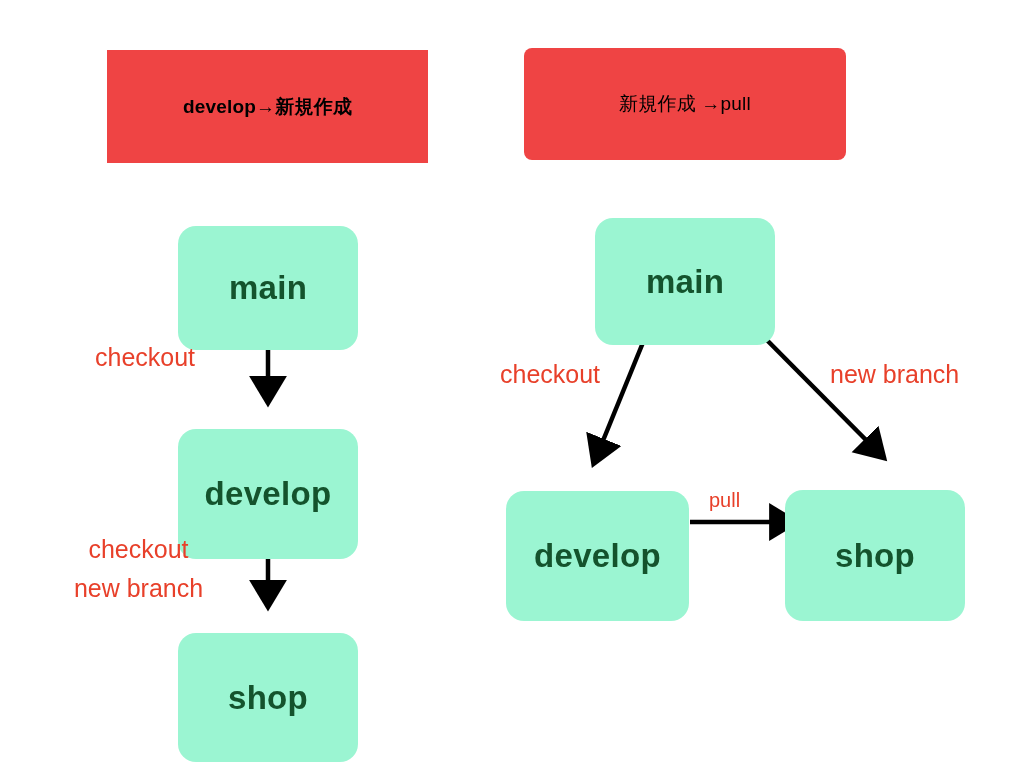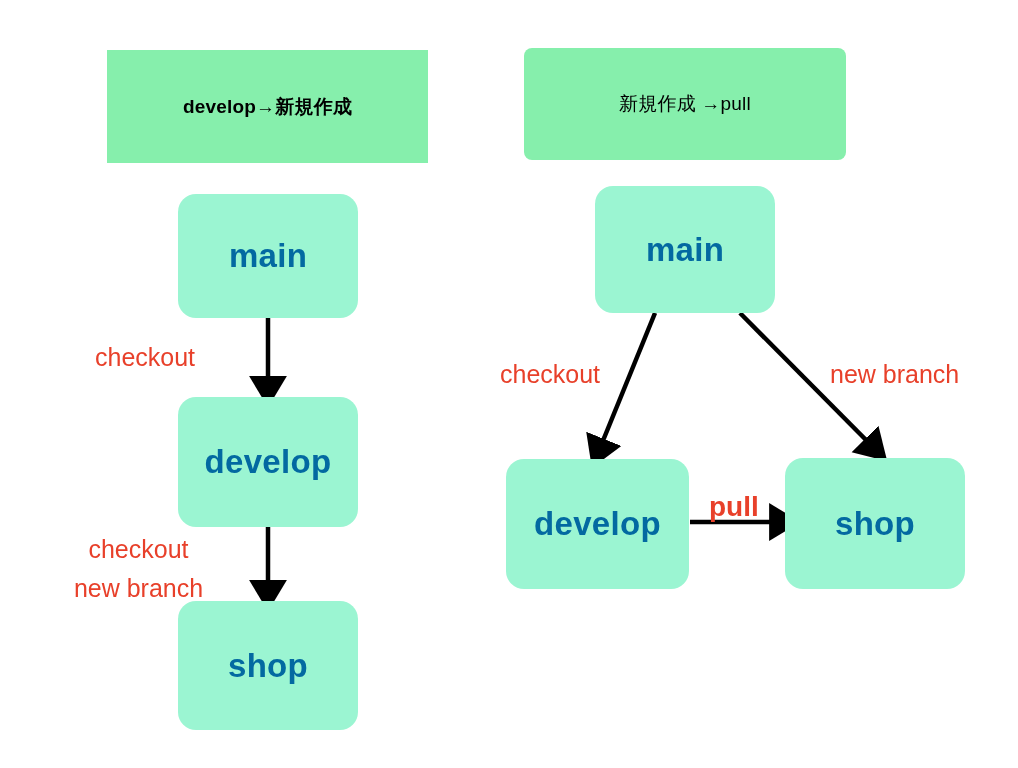--- a/index.html
+++ b/index.html
@@ -24,21 +24,21 @@
     position: absolute;
     top: 0;
     height: 768px;
   }
   #panel-left  { left: 0;   width: 500px; }
   #panel-right { left: 500px; width: 518px; }
 
   
   .header-banner {
     position: absolute;
-    background: #86efac;
+    background: #ef4444;
     display: flex;
     align-items: center;
     justify-content: center;
     color: #000000;
     font-weight: bold;
     font-size: 19px;
     letter-spacing: 0.2px;
     white-space: nowrap;
   }
   #header-left {
@@ -59,24 +59,25 @@
   #header-right .hdr-text { font-weight: 500; }
 
   
   .node {
     position: absolute;
     background: #9bf5d2;
     border-radius: 18px;
     display: flex;
     align-items: center;
     justify-content: center;
-    color: #0369a1;
+    color: #14532d;
     font-weight: bold;
     font-size: 33px;
     letter-spacing: 0.3px;
+    margin-top: 32px;
   }
 
   
   #node-l-main    { left: 178px; top: 194px; width: 180px; height: 124px; }
   #node-l-develop { left: 178px; top: 397px; width: 180px; height: 130px; }
   #node-l-shop    { left: 178px; top: 601px; width: 180px; height: 129px; }
 
   
   #node-r-main    { left: 95px;  top: 186px; width: 180px; height: 127px; }
   #node-r-develop { left: 6px;   top: 459px; width: 183px; height: 130px; }
@@ -89,21 +90,21 @@
     font-size: 25px;
     line-height: 1.55;
     white-space: nowrap;
   }
   .edge-label.center { text-align: center; }
 
   #label-l-checkout   { left: 95px; top: 338px; }
   #label-l-newbranch  { left: 60px; top: 530px; text-align: center; width: 157px; }
   #label-r-checkout   { left: 0px;  top: 355px; }
   #label-r-newbranch  { left: 330px; top: 355px; }
-  #label-r-pull       { left: 209px; top: 485px; font-size: 28px; font-weight: bold; }
+  #label-r-pull       { left: 209px; top: 485px; font-size: 20px; }
 
   
   .arrow-layer {
     position: absolute;
     left: 0;
     top: 0;
     width: 100%;
     height: 768px;
     pointer-events: none;
     overflow: visible;

